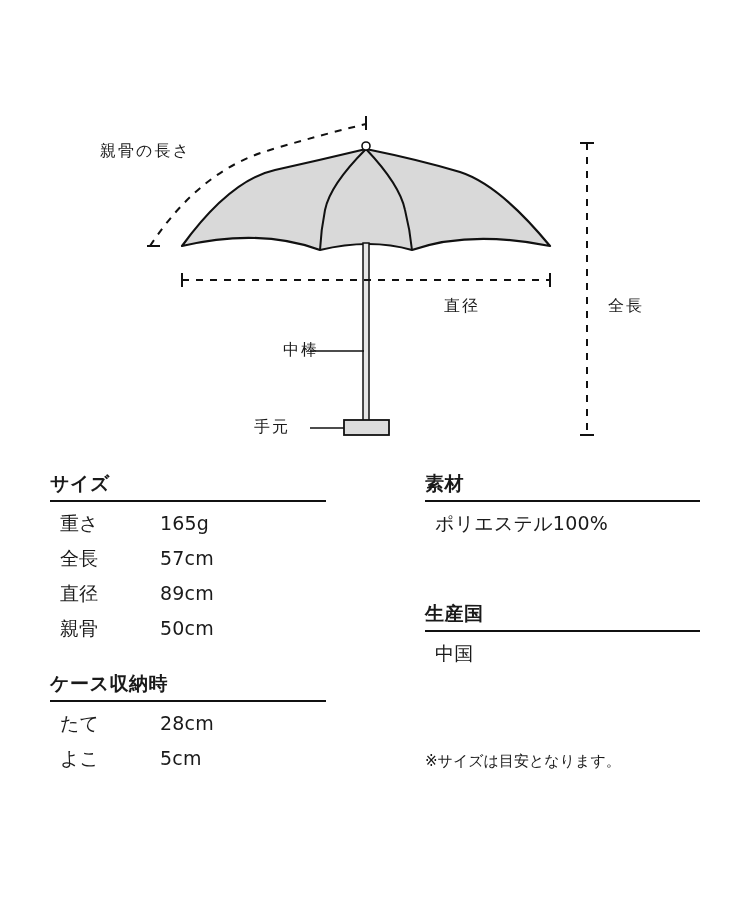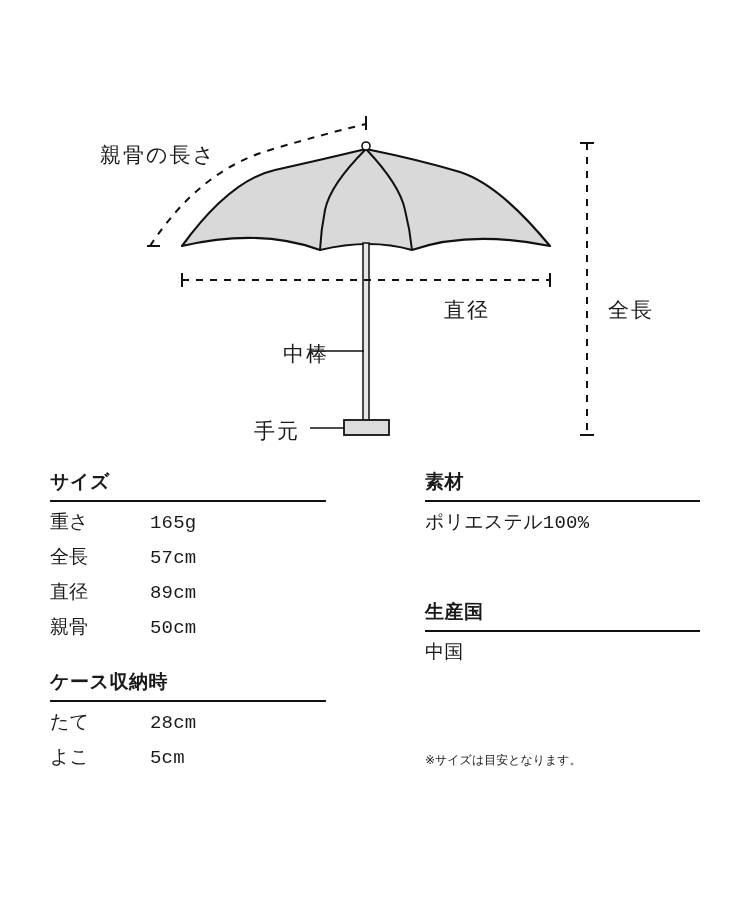--- a/index.html
+++ b/index.html
@@ -1,26 +1,26 @@
 <!DOCTYPE html>
 <html><head>
 <meta charset="utf-8">
 <style>
   html, body { margin: 0; padding: 0; background: #ffffff; }
   body { width: 750px; height: 900px; position: relative; overflow: hidden;
          font-family: "DejaVu Sans", "Liberation Sans", sans-serif; color: #1a1a1a; }
   .diagram { position: absolute; left: 0; top: 0; width: 750px; height: 460px; }
-  .dlabel { position: absolute; font-size: 21px; letter-spacing: 2px; color: #1a1a1a; white-space: nowrap; }
-  .section { position: absolute; font-family: Liberation Mono, monospace; }
+  .dlabel { position: absolute; font-size: 16px; letter-spacing: 2px; color: #1a1a1a; white-space: nowrap; }
+  .section { position: absolute; }
   .sec-title { font-size: 19px; font-weight: bold; height: 30px; line-height: 26px; letter-spacing: 0.5px; }
   .sec-rule { height: 0; border-top: 2px solid #111; margin-bottom: 6px; }
-  .row { display: flex; height: 35px; line-height: 30px; font-size: 19px; }
+  .row { display: flex; height: 35px; line-height: 30px; font-size: 19px; margin-left: 10px; }
   .row .k { width: 100px; }
   .row .v { letter-spacing: 0.2px; text-align: right; }
-  .note { position: absolute; font-size: 12px; color: #1a1a1a; }
+  .note { position: absolute; font-size: 15px; color: #1a1a1a; }
 </style>
 </head>
 <body>
 
 <div class="diagram">
   <svg width="750" height="460" viewBox="0 0 750 460">
 
     <path d="M150 246 Q 200 170 270 150 Q 320 135 366 124" fill="none" stroke="#111" stroke-width="2" stroke-dasharray="7,7"></path>
     <line x1="147" y1="246" x2="160" y2="246" stroke="#111" stroke-width="2"></line>
     <line x1="366" y1="116" x2="366" y2="130" stroke="#111" stroke-width="2"></line>

